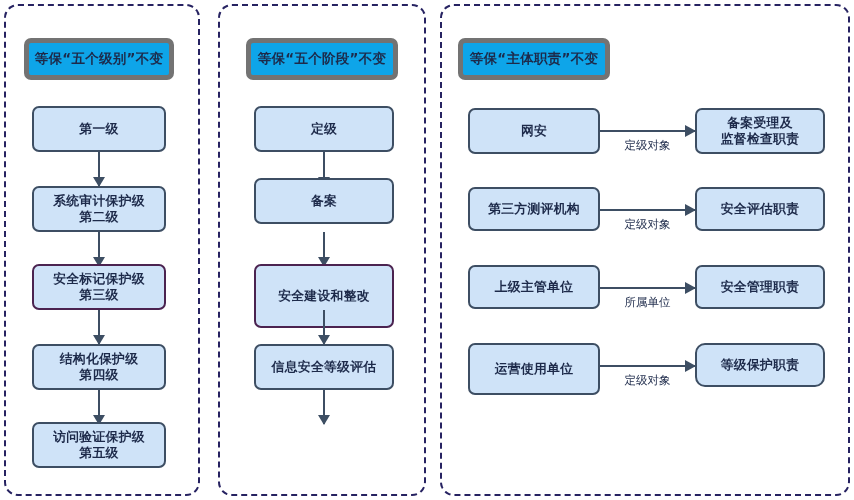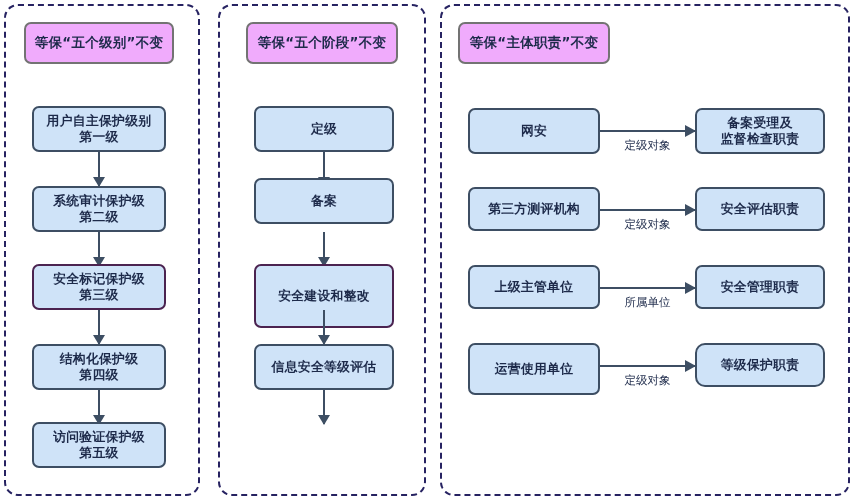--- a/index.html
+++ b/index.html
@@ -38,23 +38,24 @@
     align-items: center;
     justify-content: center;
     text-align: center;
     border-radius: 7px;
     color: #1d2a4a;
     font-weight: bold;
     line-height: 1.28;
     letter-spacing: 0.3px;
   }
   .node-header {
-    background: #f0abfc;
-    border: 2px solid #737373;
+    background: #0ea5e9;
+    border: 5px solid #737373;
     font-size: 13.5px;
+    margin-top: 16px;
   }
   .node-step {
     background: #cfe3f8;
     border: 2px solid #3d4e63;
     font-size: 12.8px;
   }
   .node-step.accent {
     border-color: #4b2350;
   }
   .node-step .two-line { display: block; }
@@ -106,21 +107,20 @@
 <body>
 
 <div id="canvas">
 
   <div class="panel" id="panel-levels"></div>
 
   <div class="node node-header" style="left:24px; top:22px; width:150px; height:42px;">等保“五个级别”不变</div>
 
   <div class="node node-step" style="left:32px; top:106px; width:134px; height:46px;">
     <span>
-      <span class="two-line">用户自主保护级别</span>
       <span class="two-line">第一级</span>
     </span>
   </div>
   <div class="vconn" style="left:98px; top:152px; height:34px;"></div>
 
   <div class="node node-step" style="left:32px; top:186px; width:134px; height:46px;">
     <span>
       <span class="two-line">系统审计保护级</span>
       <span class="two-line">第二级</span>
     </span>

